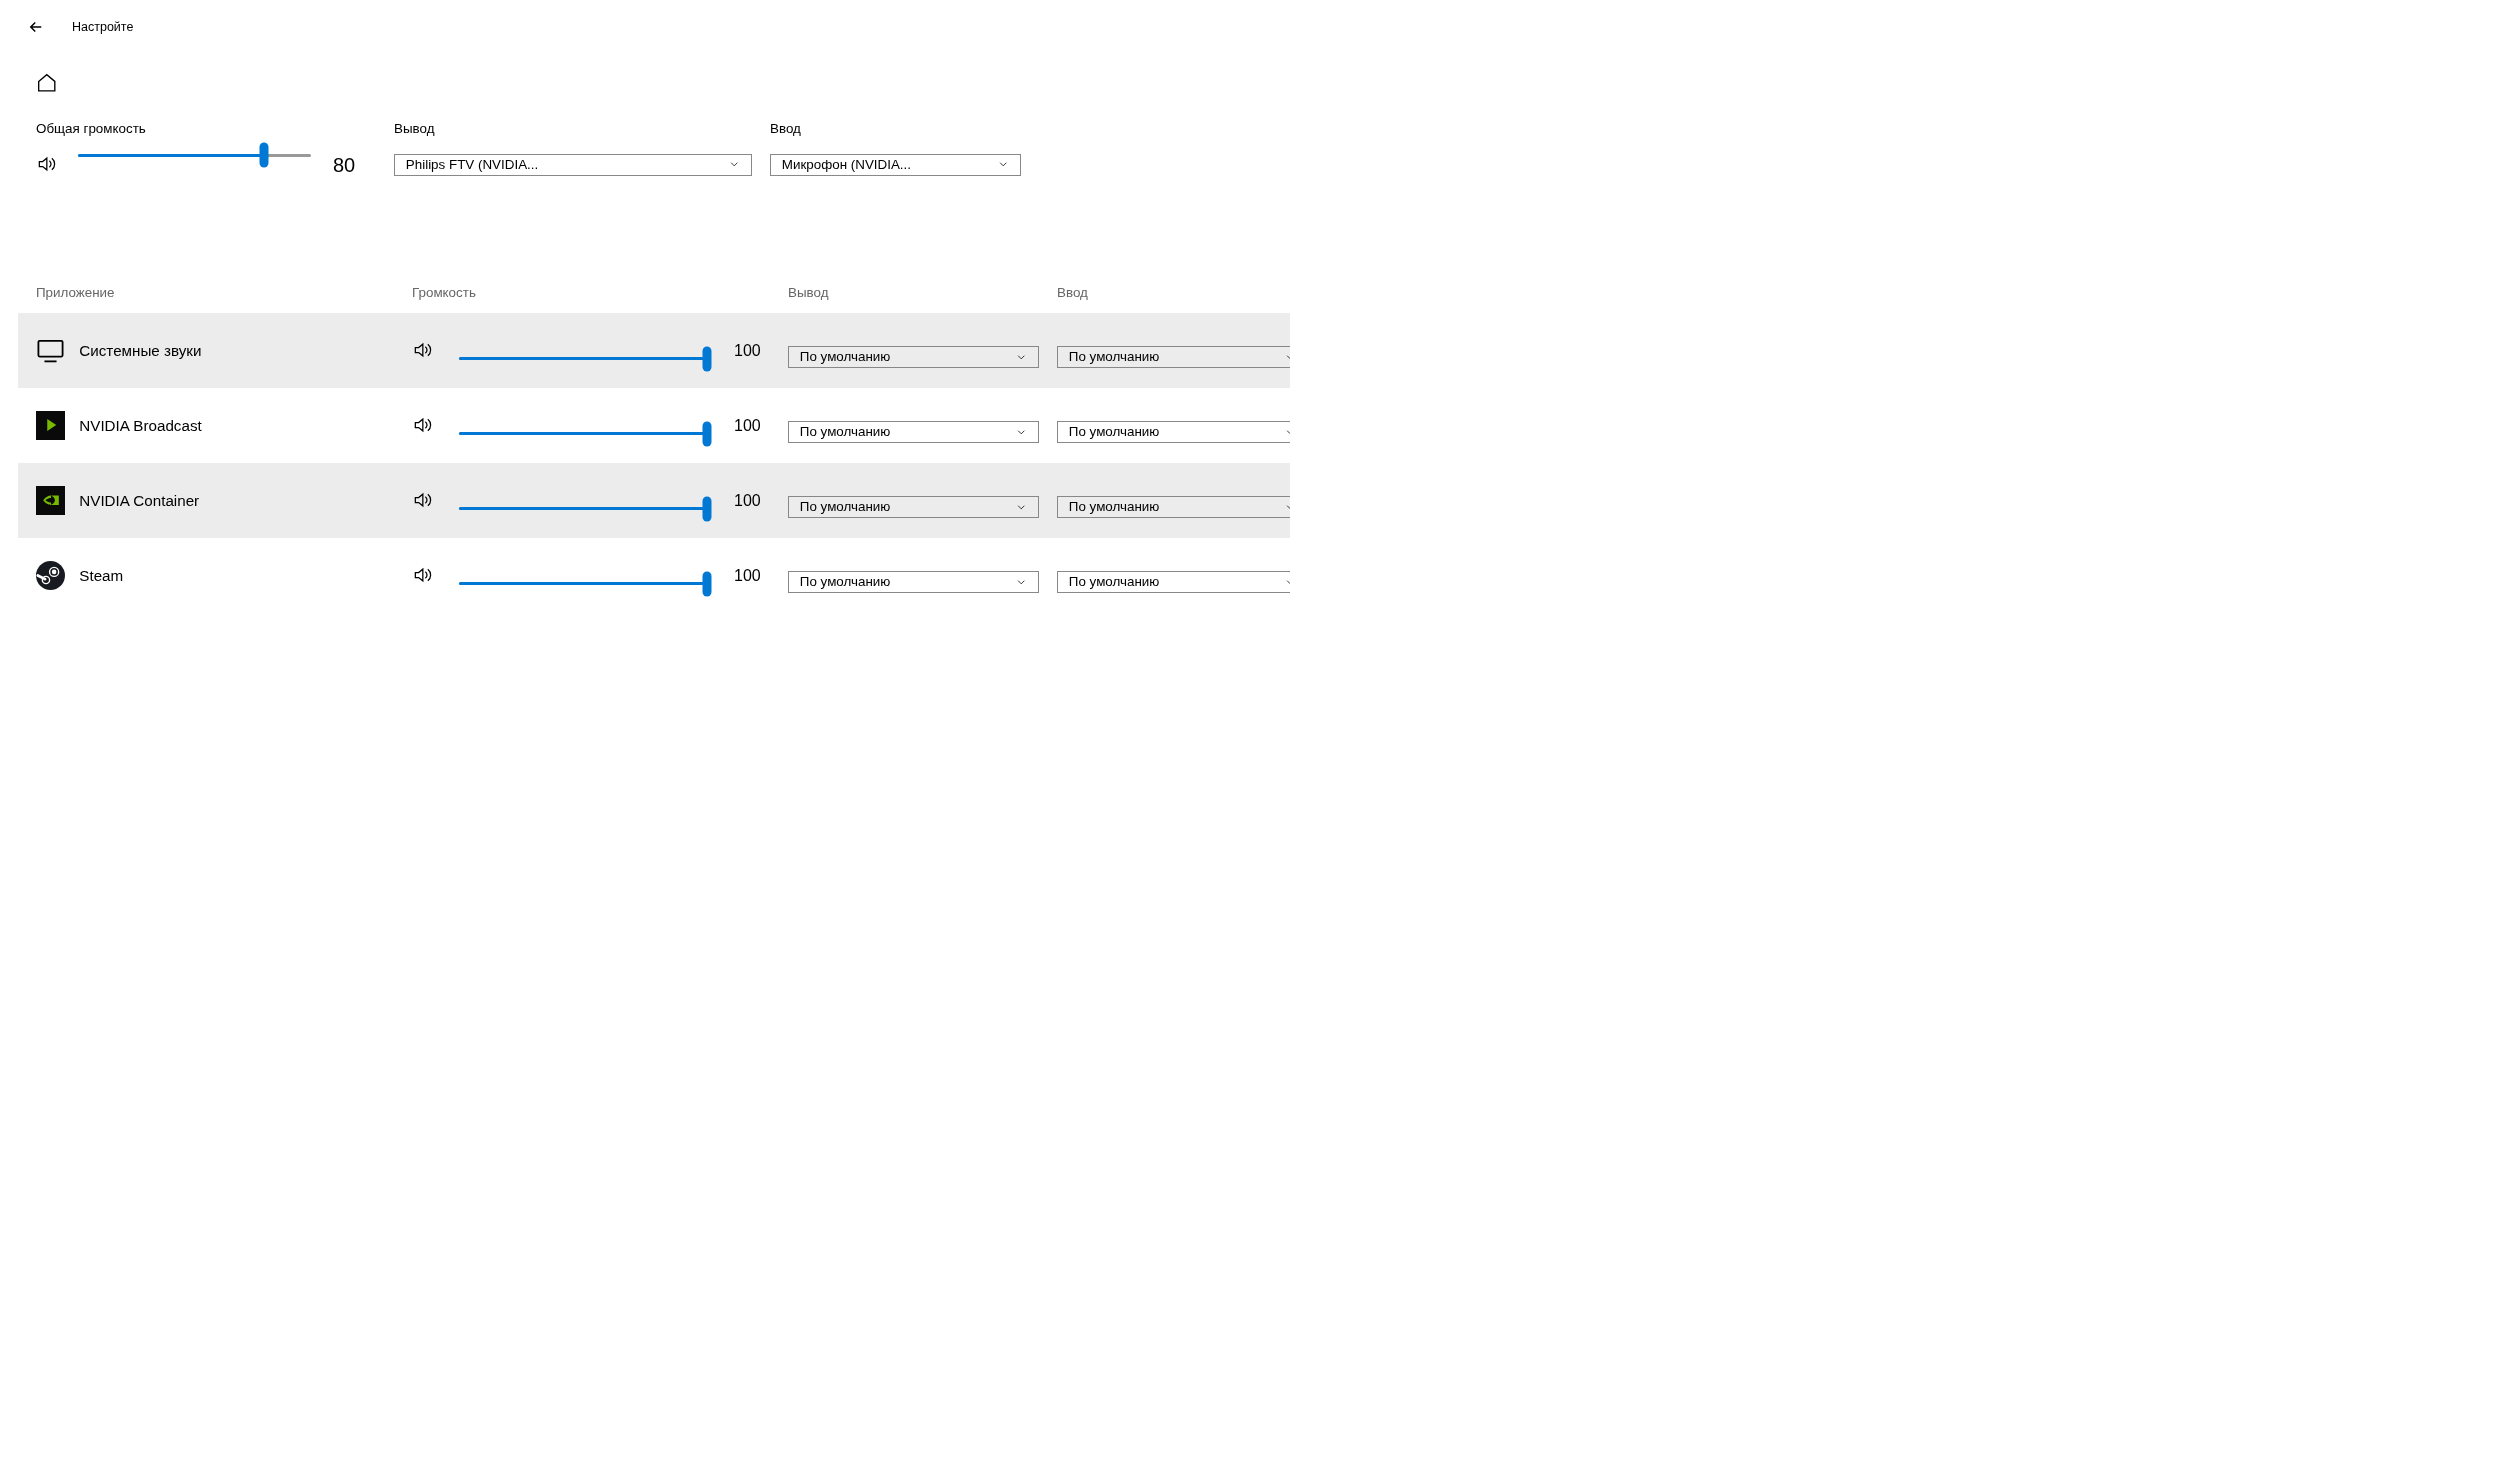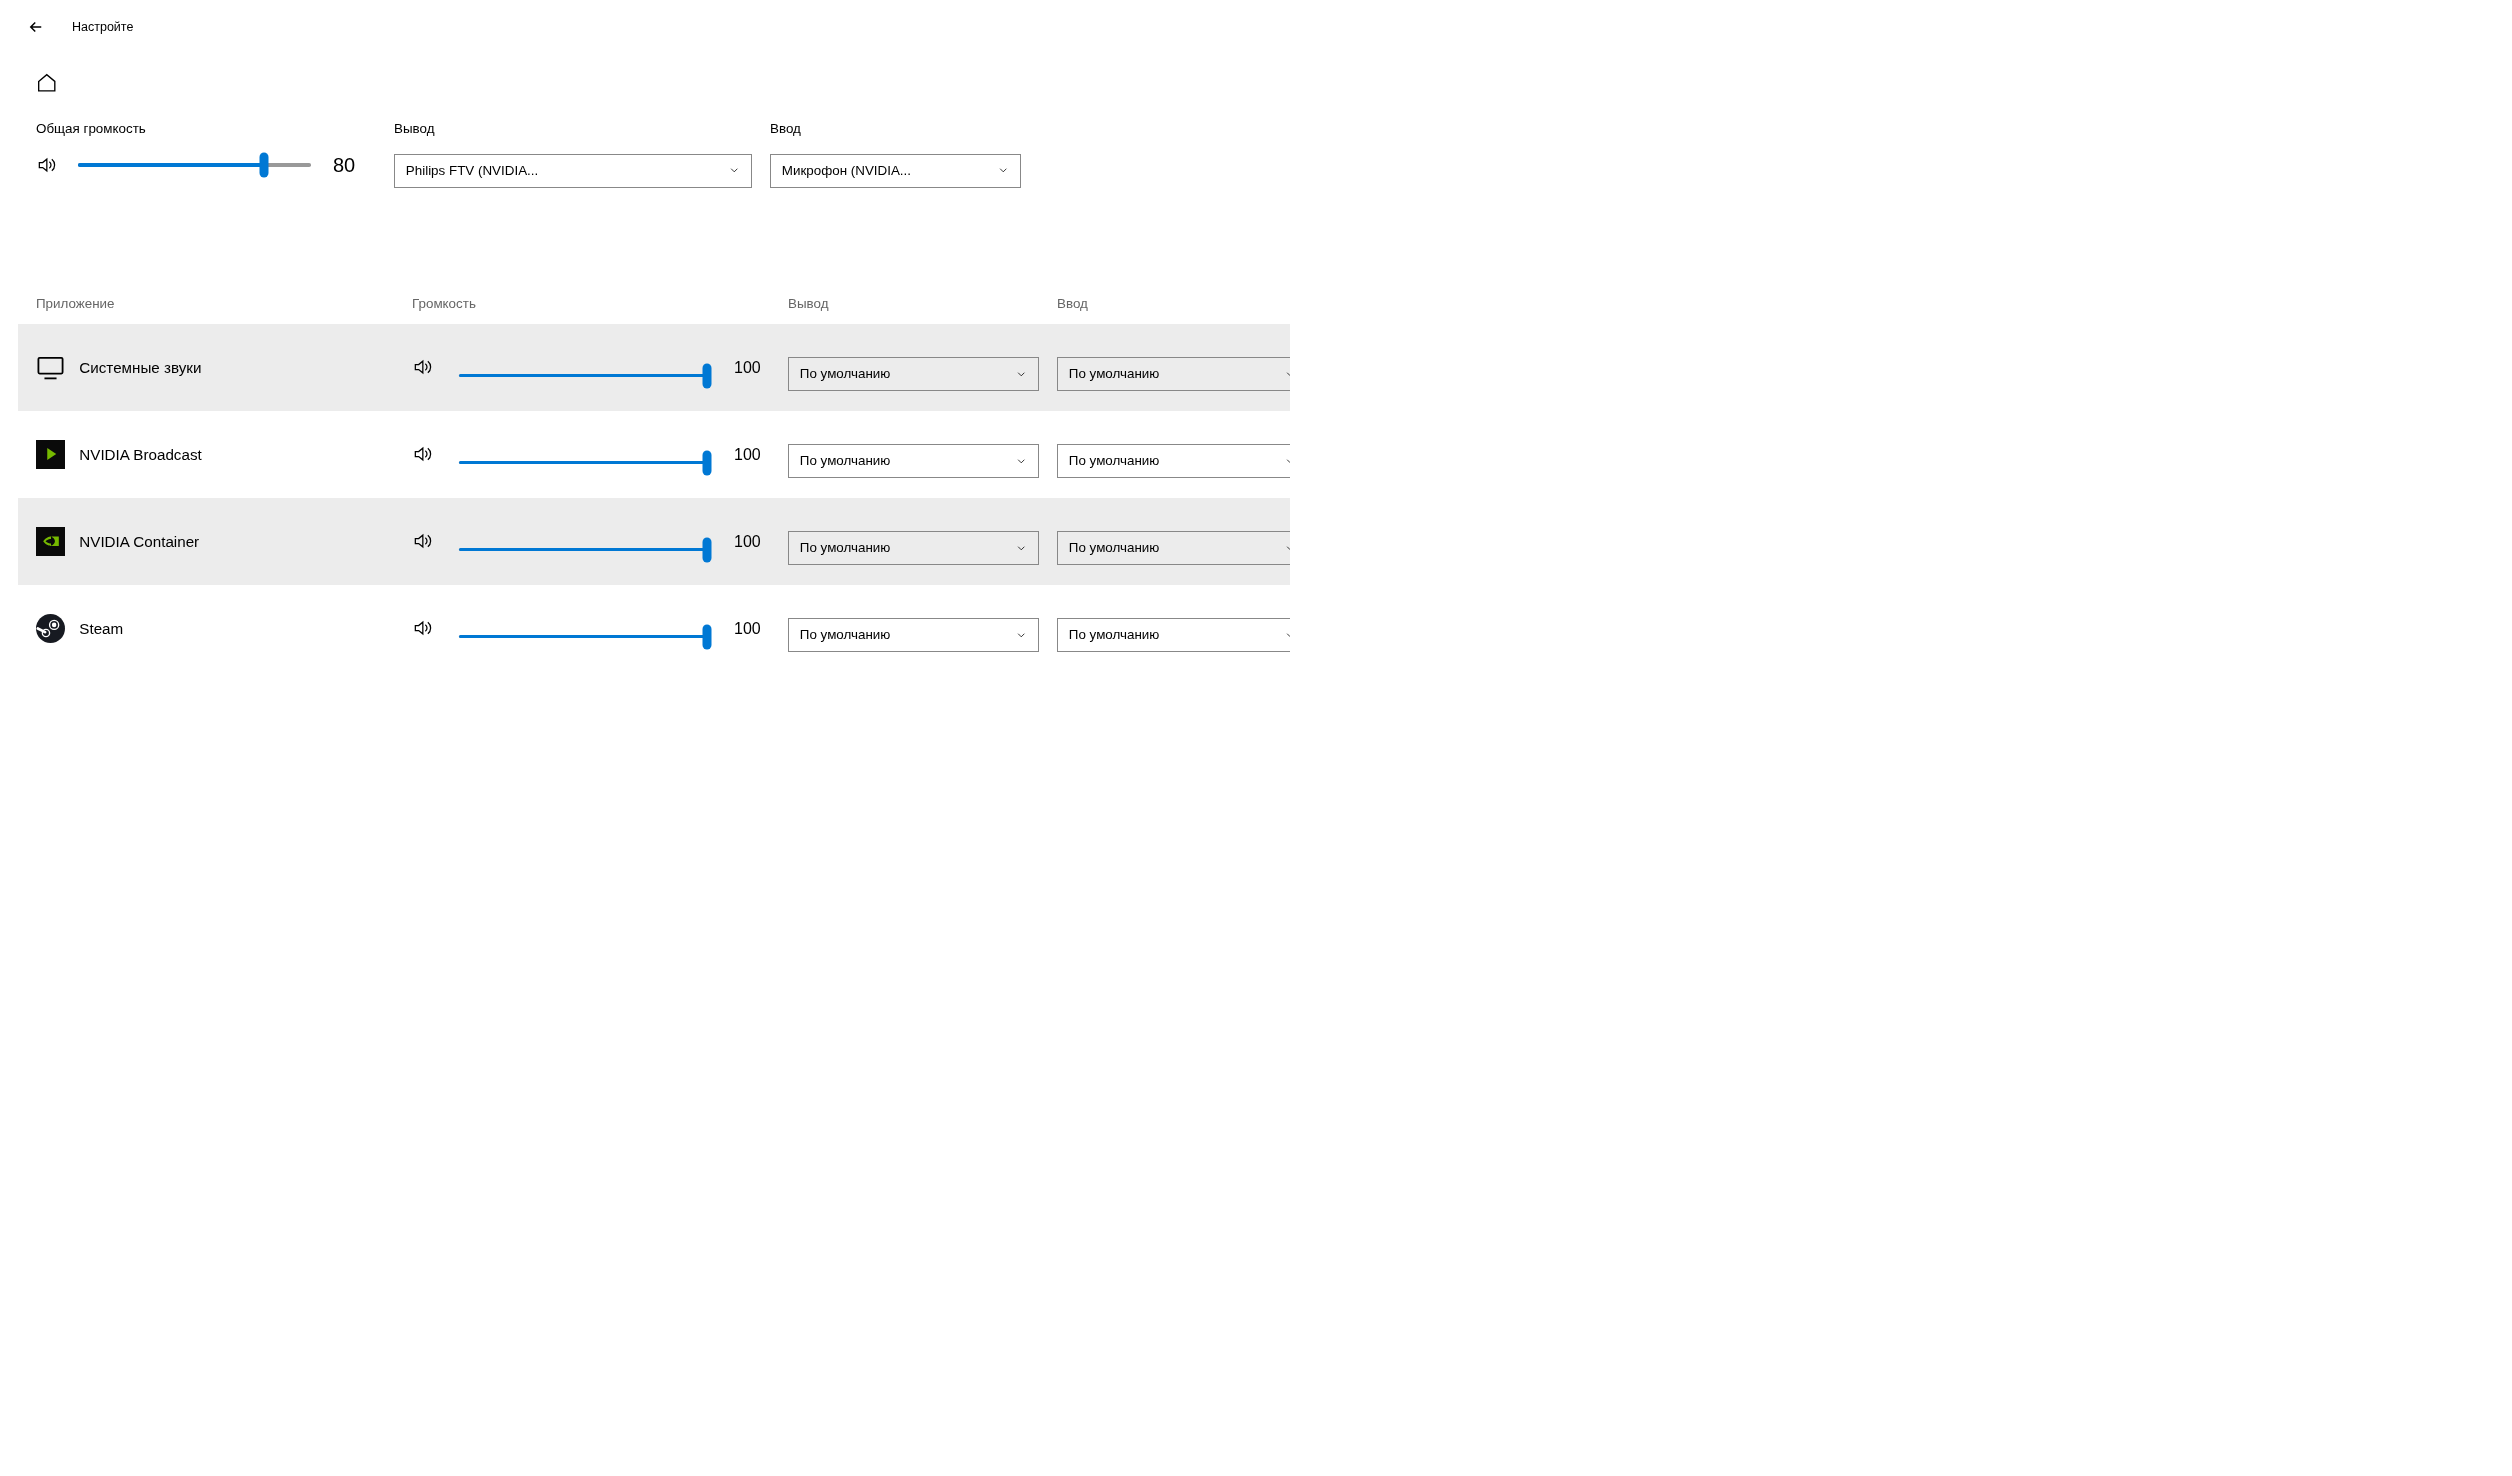--- a/index.html
+++ b/index.html
@@ -61,21 +61,20 @@
   font-weight: 400;
   color: #000;
   margin-bottom: 18px;
 }
 .vol-group {
   display: flex;
   flex-direction: column;
 }
 .vol-ctrl {
   display: flex;
-  align-items: center;
   gap: 22px;
 }
 .vol-icon {
   width: 20px; height: 20px;
   color: #000;
 }
 .slider-track {
   flex: 1;
   height: 3.6px;
   background: #999;
@@ -102,21 +101,21 @@
   color: #000;
 }
 .dropdown {
   display: flex;
   align-items: center;
   justify-content: space-between;
   border: 1.8px solid #888;
   padding: 7.2px 10.8px;
   background: #fff;
   cursor: pointer;
-  height: 34px;
+  height: 22px;
 }
 .dropdown-text {
   font-size: 13.4px;
   color: #000;
   white-space: nowrap;
   overflow: hidden;
   text-overflow: ellipsis;
 }
 .chevron {
   width: 12.5px; height: 12.5px;

